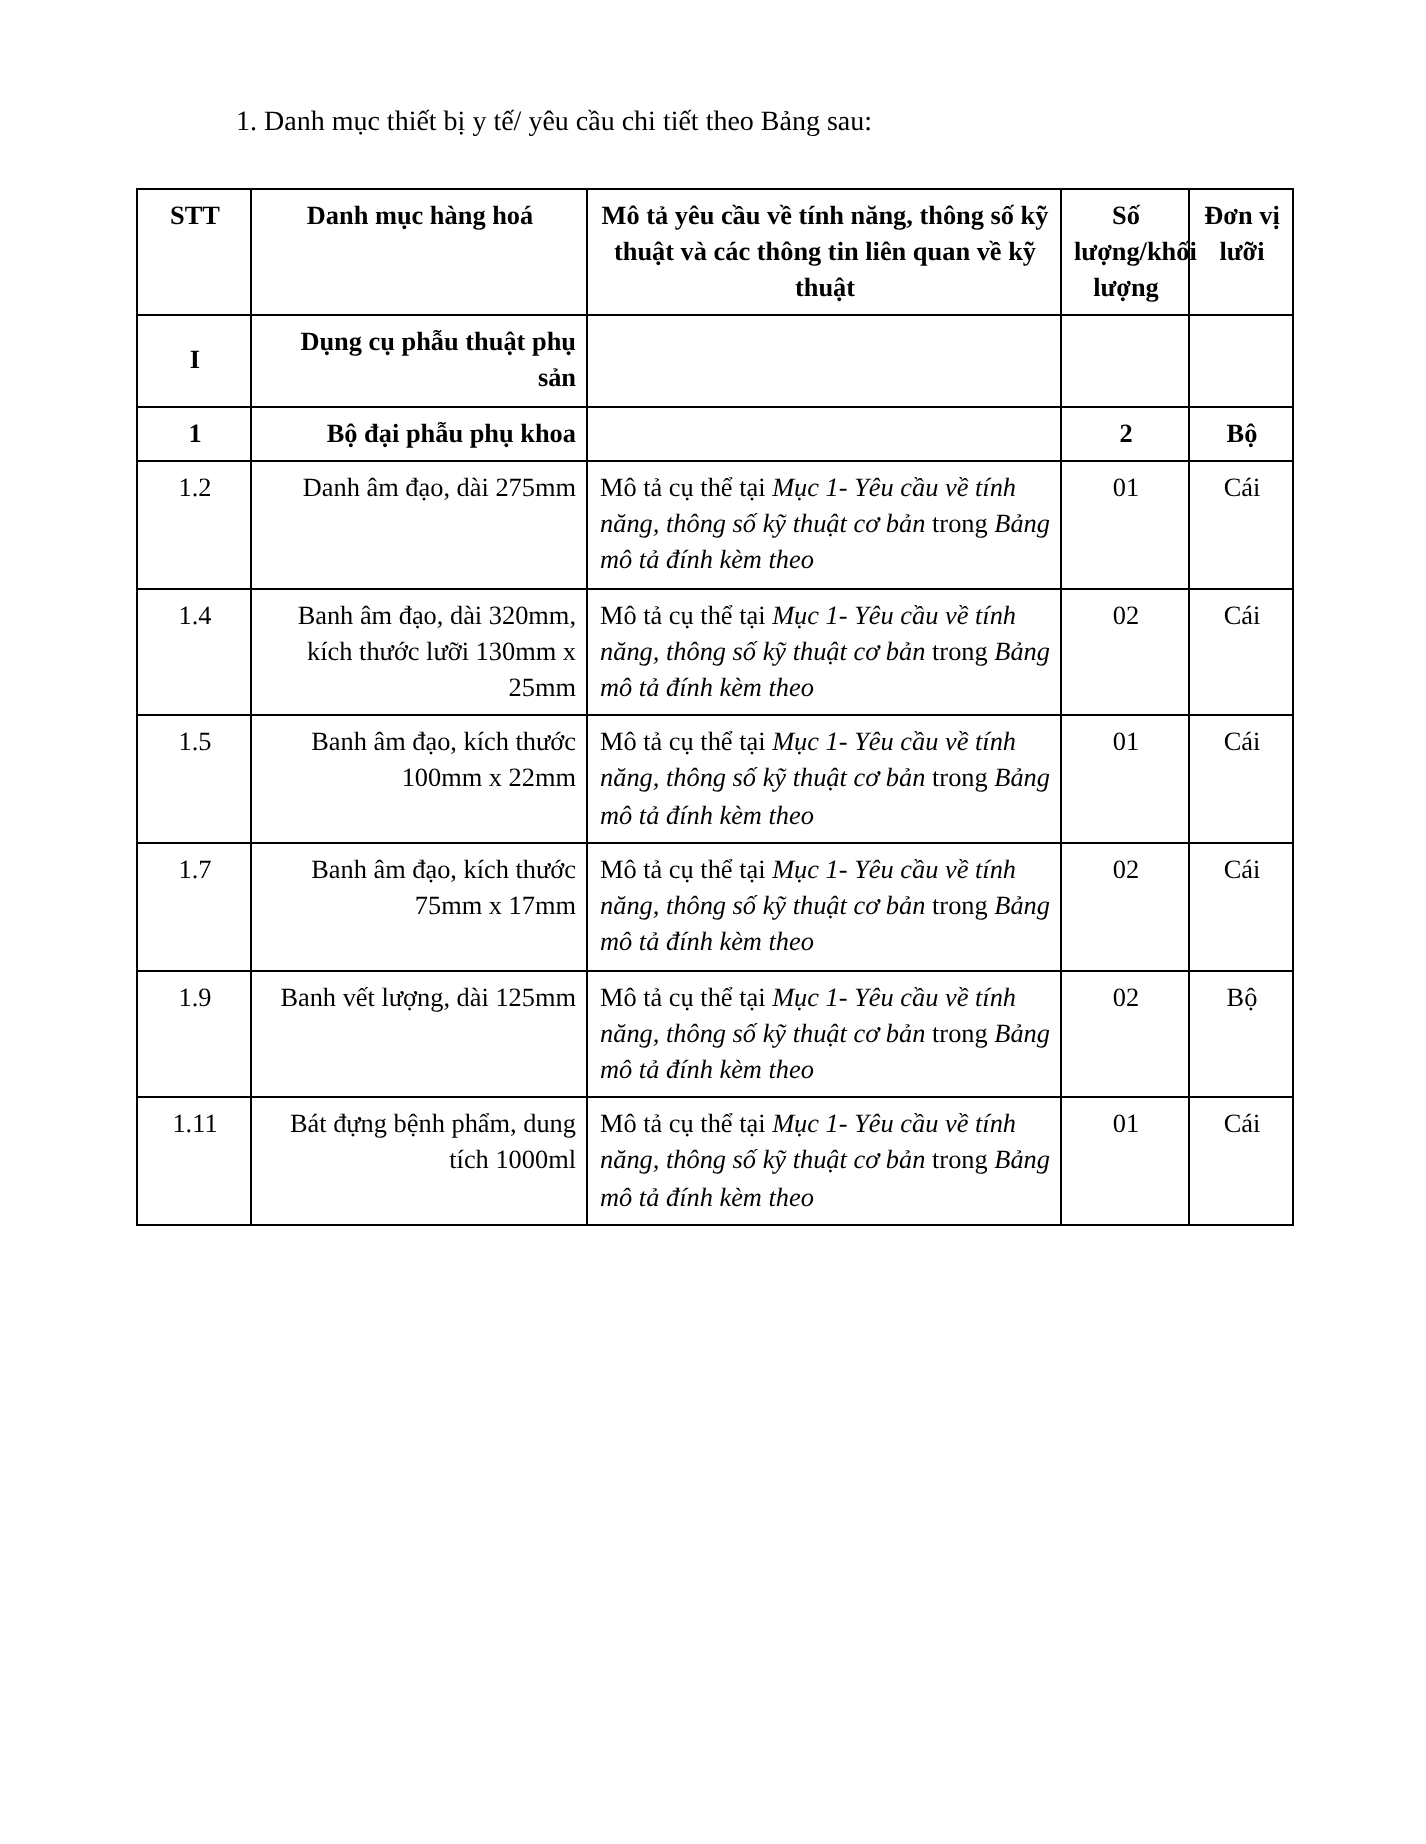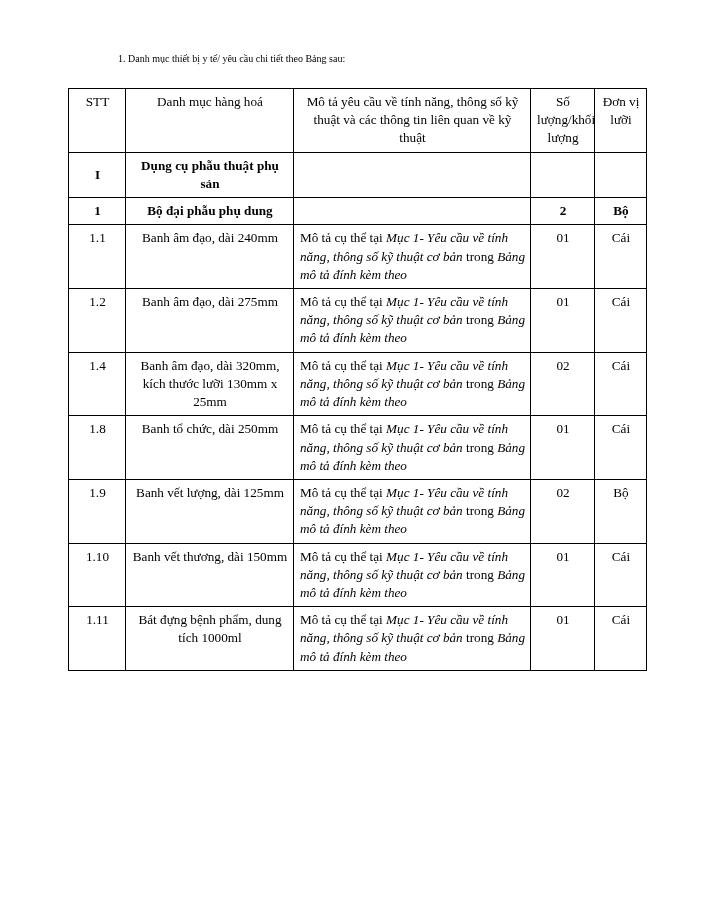--- a/index.html
+++ b/index.html
@@ -15,21 +15,21 @@
     overflow: hidden;
   }
   .page {
     position: relative;
     width: 713px;
     height: 922px;
     box-sizing: border-box;
     padding: 0;
   }
   .heading {
-    font-size: 10px;
+    font-size: 14px;
     line-height: 1.4;
     padding: 52px 0 0 118px;
     white-space: nowrap;
   }
   table.doc-table {
     border-collapse: collapse;
     table-layout: fixed;
     margin: 22px 0 0 68px;
     width: 578px;
     border: 1.3px solid #000;
@@ -38,37 +38,37 @@
   table.doc-table th {
     border: 1px solid #000;
     vertical-align: top;
     padding: 4px 5px 4px 6px;
     font-size: 13.2px;
     line-height: 1.38;
   }
   thead th {
     text-align: center;
     vertical-align: middle;
-    font-weight: normal;
+    font-weight: bold;
     font-size: 13.4px;
     padding: 6px 5px;
     line-height: 1.35;
   }
   col.c-stt { width: 57px; }
   col.c-name { width: 168px; }
   col.c-desc { width: 237px; }
   col.c-qty { width: 64px; }
   col.c-unit { width: 52px; }
 
   td.stt {
     text-align: center;
     vertical-align: middle;
   }
   td.name {
-    text-align: center;
+    text-align: right;
     vertical-align: middle;
     margin-left: 22px;
   }
   td.desc {
     text-align: left;
     vertical-align: top;
     padding-top: 4px;
   }
   td.qty {
     text-align: center;
@@ -117,66 +117,59 @@
     <tbody id="table-body">
         <tr class="section">
           <td class="stt">I</td>
           <td class="name">Dụng cụ phẫu thuật phụ sản</td>
           <td class="desc empty-cell">&nbsp;</td>
           <td class="qty">&nbsp;</td>
           <td class="unit">&nbsp;</td>
         </tr>
         <tr class="section">
           <td class="stt">1</td>
-          <td class="name">Bộ đại phẫu phụ dung</td>
+          <td class="name">Bộ đại phẫu phụ khoa</td>
           <td class="desc empty-cell">&nbsp;</td>
           <td class="qty">2</td>
           <td class="unit">Bộ</td>
         </tr>
         <tr>
-          <td class="stt">1.1</td>
-          <td class="name">Banh âm đạo, dài 240mm</td>
-          <td class="desc">Mô tả cụ thể tại <span class="ital">Mục 1- Yêu cầu về tính năng, thông số kỹ thuật cơ bản</span> trong <span class="ital">Bảng mô tả đính kèm theo</span></td>
-          <td class="qty">01</td>
-          <td class="unit">Cái</td>
-        </tr>
-        <tr>
           <td class="stt">1.2</td>
-          <td class="name">Banh âm đạo, dài 275mm</td>
+          <td class="name">Danh âm đạo, dài 275mm</td>
           <td class="desc">Mô tả cụ thể tại <span class="ital">Mục 1- Yêu cầu về tính năng, thông số kỹ thuật cơ bản</span> trong <span class="ital">Bảng mô tả đính kèm theo</span></td>
           <td class="qty">01</td>
           <td class="unit">Cái</td>
         </tr>
         <tr>
           <td class="stt">1.4</td>
           <td class="name">Banh âm đạo, dài 320mm, kích thước lưỡi 130mm x 25mm</td>
           <td class="desc">Mô tả cụ thể tại <span class="ital">Mục 1- Yêu cầu về tính năng, thông số kỹ thuật cơ bản</span> trong <span class="ital">Bảng mô tả đính kèm theo</span></td>
           <td class="qty">02</td>
           <td class="unit">Cái</td>
         </tr>
         <tr>
-          <td class="stt">1.8</td>
-          <td class="name">Banh tổ chức, dài 250mm</td>
+          <td class="stt">1.5</td>
+          <td class="name">Banh âm đạo, kích thước 100mm x 22mm</td>
           <td class="desc">Mô tả cụ thể tại <span class="ital">Mục 1- Yêu cầu về tính năng, thông số kỹ thuật cơ bản</span> trong <span class="ital">Bảng mô tả đính kèm theo</span></td>
           <td class="qty">01</td>
+          <td class="unit">Cái</td>
+        </tr>
+        <tr>
+          <td class="stt">1.7</td>
+          <td class="name">Banh âm đạo, kích thước 75mm x 17mm</td>
+          <td class="desc">Mô tả cụ thể tại <span class="ital">Mục 1- Yêu cầu về tính năng, thông số kỹ thuật cơ bản</span> trong <span class="ital">Bảng mô tả đính kèm theo</span></td>
+          <td class="qty">02</td>
           <td class="unit">Cái</td>
         </tr>
         <tr>
           <td class="stt">1.9</td>
           <td class="name">Banh vết lượng, dài 125mm</td>
           <td class="desc">Mô tả cụ thể tại <span class="ital">Mục 1- Yêu cầu về tính năng, thông số kỹ thuật cơ bản</span> trong <span class="ital">Bảng mô tả đính kèm theo</span></td>
           <td class="qty">02</td>
           <td class="unit">Bộ</td>
-        </tr>
-        <tr>
-          <td class="stt">1.10</td>
-          <td class="name">Banh vết thương, dài 150mm</td>
-          <td class="desc">Mô tả cụ thể tại <span class="ital">Mục 1- Yêu cầu về tính năng, thông số kỹ thuật cơ bản</span> trong <span class="ital">Bảng mô tả đính kèm theo</span></td>
-          <td class="qty">01</td>
-          <td class="unit">Cái</td>
         </tr>
         <tr>
           <td class="stt">1.11</td>
           <td class="name">Bát đựng bệnh phẩm, dung tích 1000ml</td>
           <td class="desc">Mô tả cụ thể tại <span class="ital">Mục 1- Yêu cầu về tính năng, thông số kỹ thuật cơ bản</span> trong <span class="ital">Bảng mô tả đính kèm theo</span></td>
           <td class="qty">01</td>
           <td class="unit">Cái</td>
         </tr>
       </tbody>
   </table>

